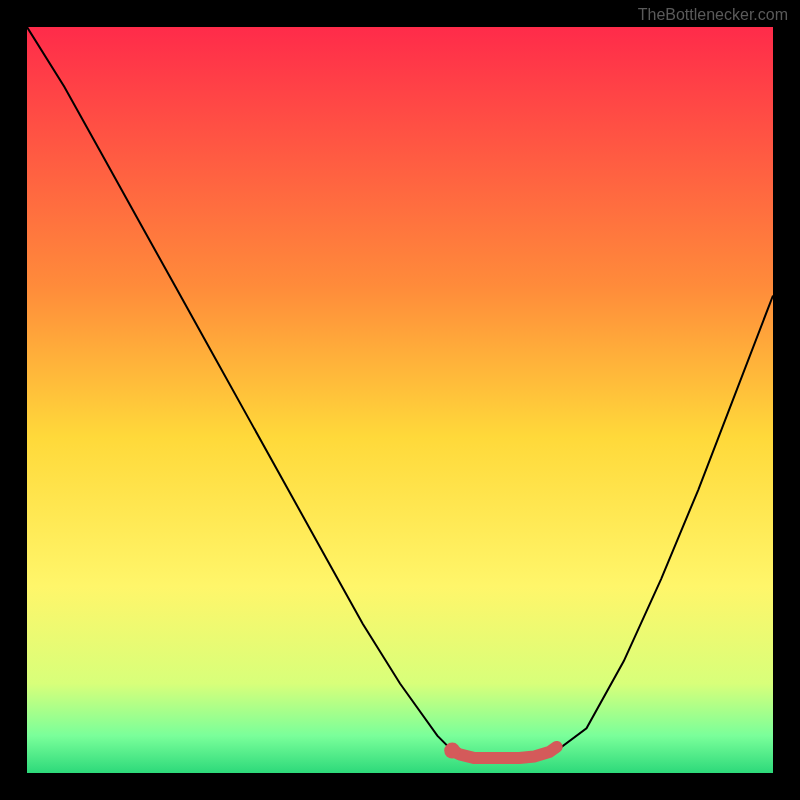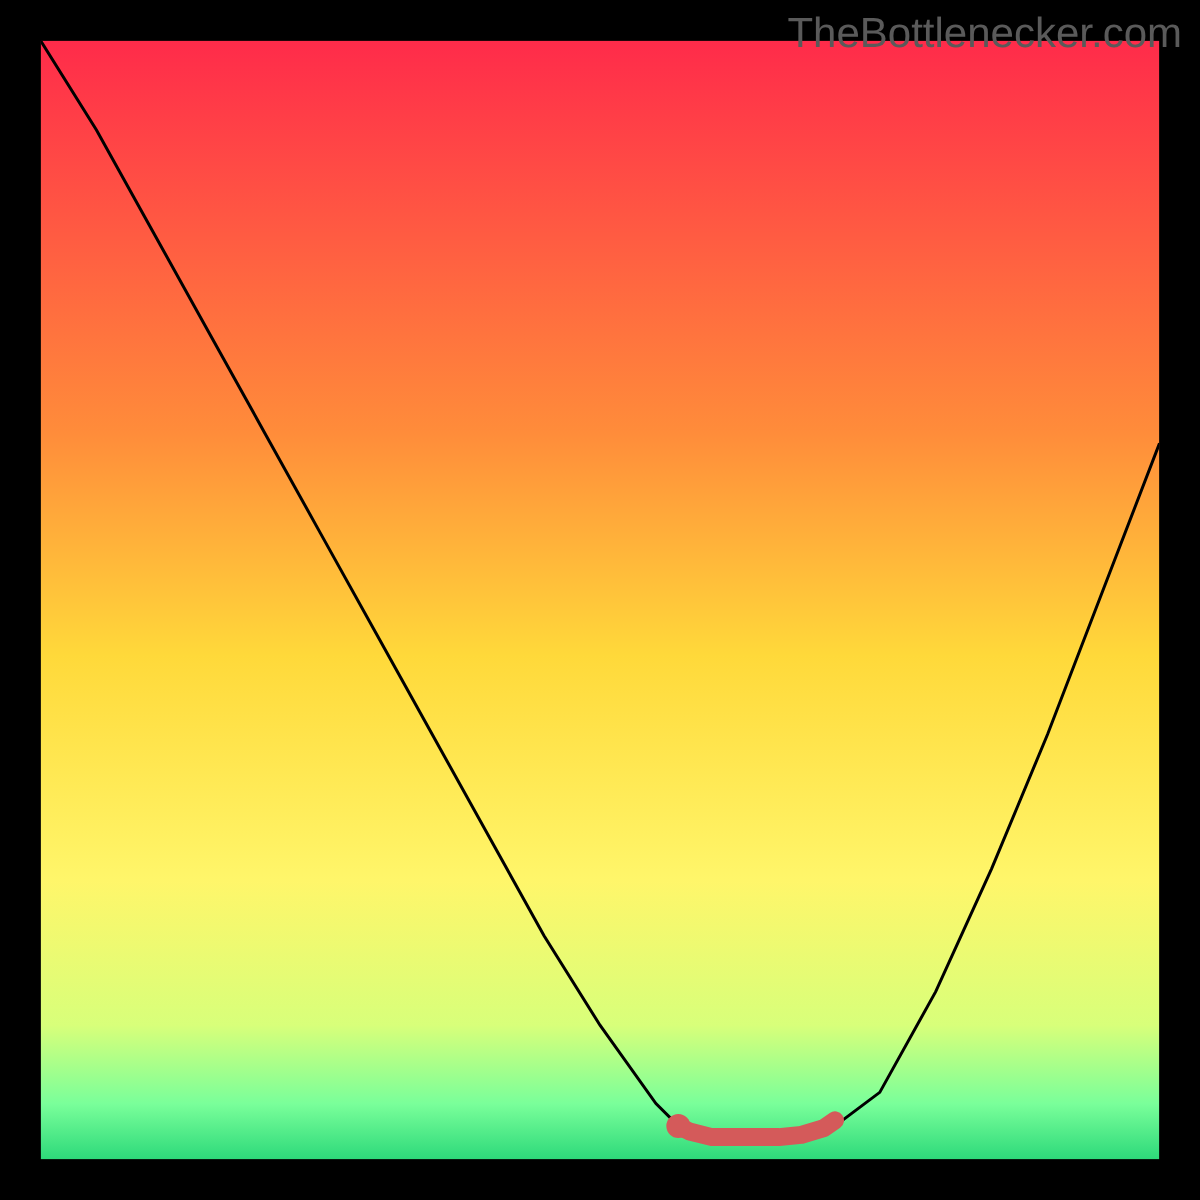--- a/index.html
+++ b/index.html
@@ -9,21 +9,21 @@
     height: 800px;
     background: #000;
     position: relative;
     font-family: Arial, sans-serif;
   }
   .watermark {
     position: absolute;
     top: 6px;
     right: 12px;
     color: #5a5a5a;
-    font-size: 28px;
+    font-size: 16px;
     font-weight: normal;
     z-index: 10;
   }
   .plot-area {
     position: absolute;
     left: 27px;
     top: 27px;
     width: 746px;
     height: 746px;
     overflow: hidden;

